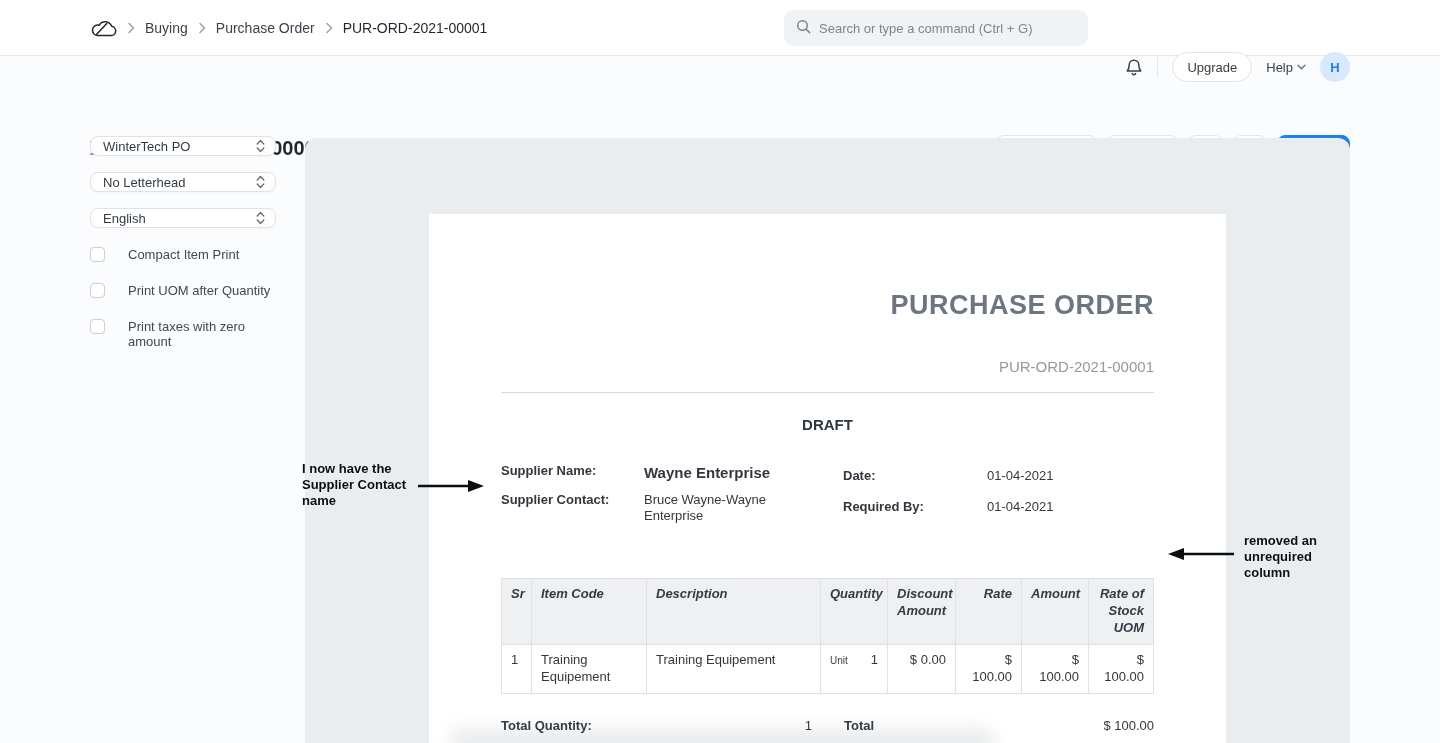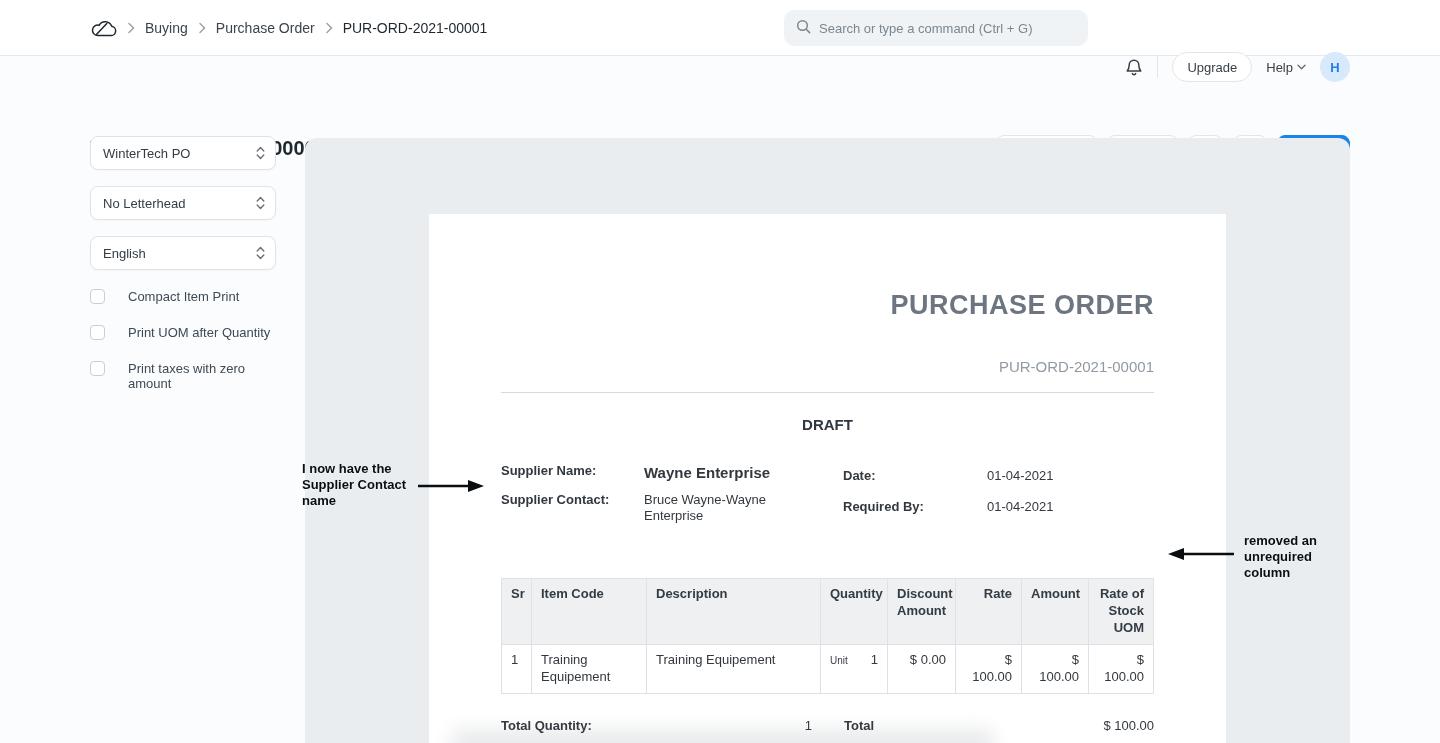--- a/index.html
+++ b/index.html
@@ -37,21 +37,21 @@
   .tb-actions { position:absolute; right:90px; top:79px; display:flex; align-items:center; gap:10px; }
   .btn { height:30px; display:flex; align-items:center; gap:6px; padding:0 12px; background:#fff;
     border:1px solid #e2e6e9; border-radius:8px; font-size:13px; color:#383f45; font-family:inherit;
     cursor:pointer; box-shadow:0 1px 2px rgba(25,39,52,.04); }
   .btn.square { padding:0 9px; }
   .btn-primary { background:#1b84e8; border-color:#1b84e8; color:#fff; }
   .dots { letter-spacing:1px; font-weight:700; color:#383f45; font-size:14px; }
 
   
   .sidebar { position:absolute; left:90px; top:136px; width:186px; z-index:5; }
-  .select { height:34px; border:1px solid #dfe3e7; border-radius:8px; background:#fff; display:flex;
+  .select { height:20px; border:1px solid #dfe3e7; border-radius:8px; background:#fff; display:flex;
     align-items:center; justify-content:space-between; padding:0 10px 0 12px; font-size:13px; color:#333c44;
     cursor:pointer; margin-bottom:16px; box-shadow:0 1px 2px rgba(25,39,52,.03); }
   .select + .select { margin-top:0; }
   .chk-row { display:flex; align-items:flex-start; gap:23px; margin-top:21px; cursor:pointer; }
   .chk-row:first-of-type { margin-top:19px; }
   .chk { width:15px; height:15px; border:1px solid #c8cfd5; border-radius:4px; background:#fff; flex:0 0 auto; }
   .chk-label { font-size:13px; color:#3f4a54; }
 
   
   .canvas { position:absolute; left:305px; top:138px; width:1045px; height:605px; background:#e9edf0;
@@ -69,21 +69,21 @@
   .info-row { display:flex; margin-bottom:9px; }
   .info-label { font-size:13px; font-weight:700; color:#32383e; flex:0 0 143px; }
   .info-right .info-label { flex:0 0 144px; }
   .info-value { font-size:13px; color:#32383e; flex:1; line-height:1.3; }
   .info-value.strong { font-size:15px; font-weight:700; }
   .info-right .info-row { margin-bottom:14px; }
 
   .items { margin-top:44px; border-collapse:collapse; table-layout:fixed; width:652px; font-size:13px; }
   .items th, .items td { border:1px solid #dee2e6; padding:7px 9px; vertical-align:top; line-height:1.3;
     overflow:hidden; }
-  .items th { background:#eef0f1; font-weight:700; color:#333c44; text-align:left; }
+  .items th { background:#eef0f1; font-weight:700; color:#333c44; text-align:left;font-style:italic; }
   .items th.num, .items td.num { text-align:right;margin-top:12px; }
   .items td { color:#32383e; height:48px; }
   .qty-cell { display:flex; justify-content:space-between; align-items:flex-start; }
   .uom { font-size:10px; color:#3a4148; padding-top:2px; }
 
   .totals { margin-top:24px; display:flex; }
   .totals-left { width:311px; display:flex; justify-content:space-between; }
   .totals-left .t-label { font-size:13px; font-weight:700; }
   .totals-left .t-value { font-size:13px; }
   .totals-right { width:310px; margin-left:32px; }

